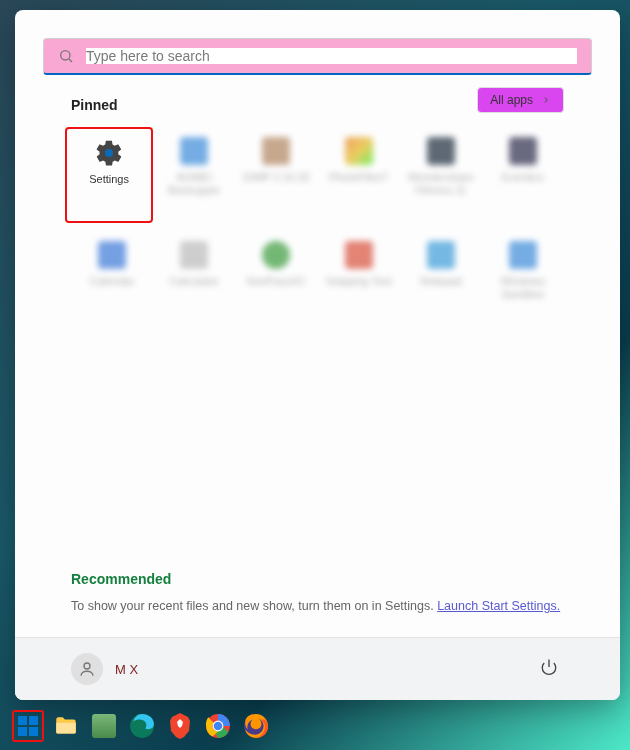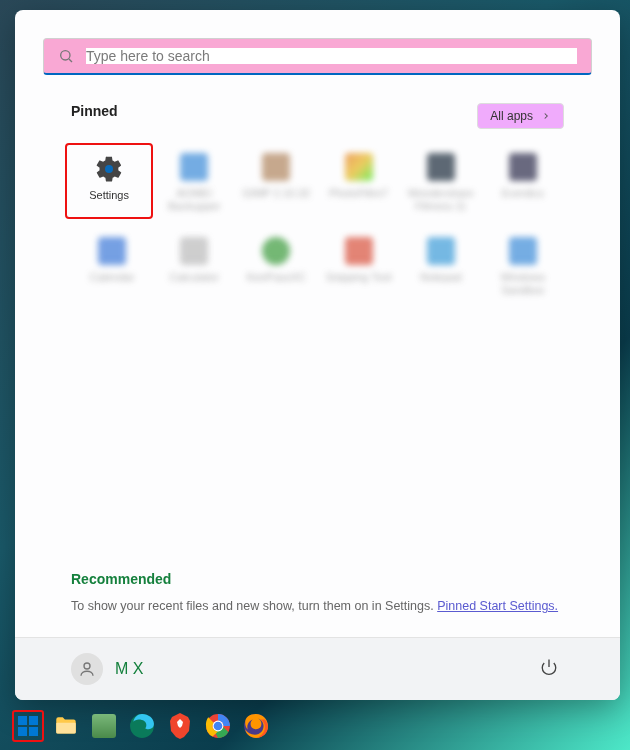--- a/index.html
+++ b/index.html
@@ -46,54 +46,54 @@
       font-size: 14px;
       color: #333;
       width: 100%;
     }
     .search-box input::placeholder { color: #7a7a7a; }
     .section {
       padding: 0 56px;
     }
     .section-header {
       display: flex;
-      align-items: flex-start;
+      align-items: flex-end;
       justify-content: space-between;
-      margin-top: 28px;
+      margin-top: 12px;
       margin-bottom: 14px;
     }
     .section-title {
       font-size: 14px;
       font-weight: 600;
       color: #222;
     }
     .all-apps-btn {
       display: flex;
       align-items: center;
       gap: 8px;
-      background: #f0abfc;
+      background: #d946ef;
       border: 1px solid #ddd;
       border-radius: 4px;
       padding: 5px 12px;
       font-size: 12px;
       color: #333;
       cursor: pointer;
     }
     .pinned-grid {
       display: grid;
       grid-template-columns: repeat(6, 1fr);
       gap: 8px 0;
     }
     .app-tile {
       display: flex;
       flex-direction: column;
       align-items: center;
       justify-content: flex-start;
       padding: 8px 0 4px 0;
-      height: 76px;
+      height: 96px;
       border-radius: 4px;
       cursor: pointer;
     }
     .app-tile.highlight {
       border: 2px solid #e11;
       margin-left: -6px;
     }
     .app-tile.blurred {
       filter: blur(3px);
       opacity: 0.7;
@@ -150,22 +150,22 @@
     .avatar {
       width: 32px;
       height: 32px;
       border-radius: 50%;
       background: #e0e0e0;
       display: flex;
       align-items: center;
       justify-content: center;
     }
     .user-name {
-      font-size: 16px;
-      color: #15803d;
+      font-size: 13px;
+      color: #7f1d1d;
     }
     .power-btn {
       cursor: pointer;
       padding: 6px;
       border-radius: 4px;
     }
     .taskbar {
       position: absolute;
       bottom: 0;
       left: 0;
@@ -297,21 +297,21 @@
           <div class="app-label">Windows Sandbox</div>
         </div>
     </div>
   </div>
 
   <div class="spacer"></div>
 
   <div class="recommended-section">
     <div class="rec-title">Recommended</div>
     <div class="rec-text">
-      <span>To show your recent files and new show, turn them on in Settings. </span><a>Pinned Start Settings.</a>
+      <span>To show your recent files and new show, turn them on in Settings. </span><a>Launch Start Settings.</a>
     </div>
   </div>
 
   <div class="footer">
     <div class="user">
       <div class="avatar">
         <svg width="18" height="18" viewBox="0 0 24 24" fill="none" stroke="#777" stroke-width="1.8">
           <circle cx="12" cy="8" r="4"></circle>
             <path d="M4 21c0-4 4-6 8-6s8 2 8 6"></path>
         </svg>

